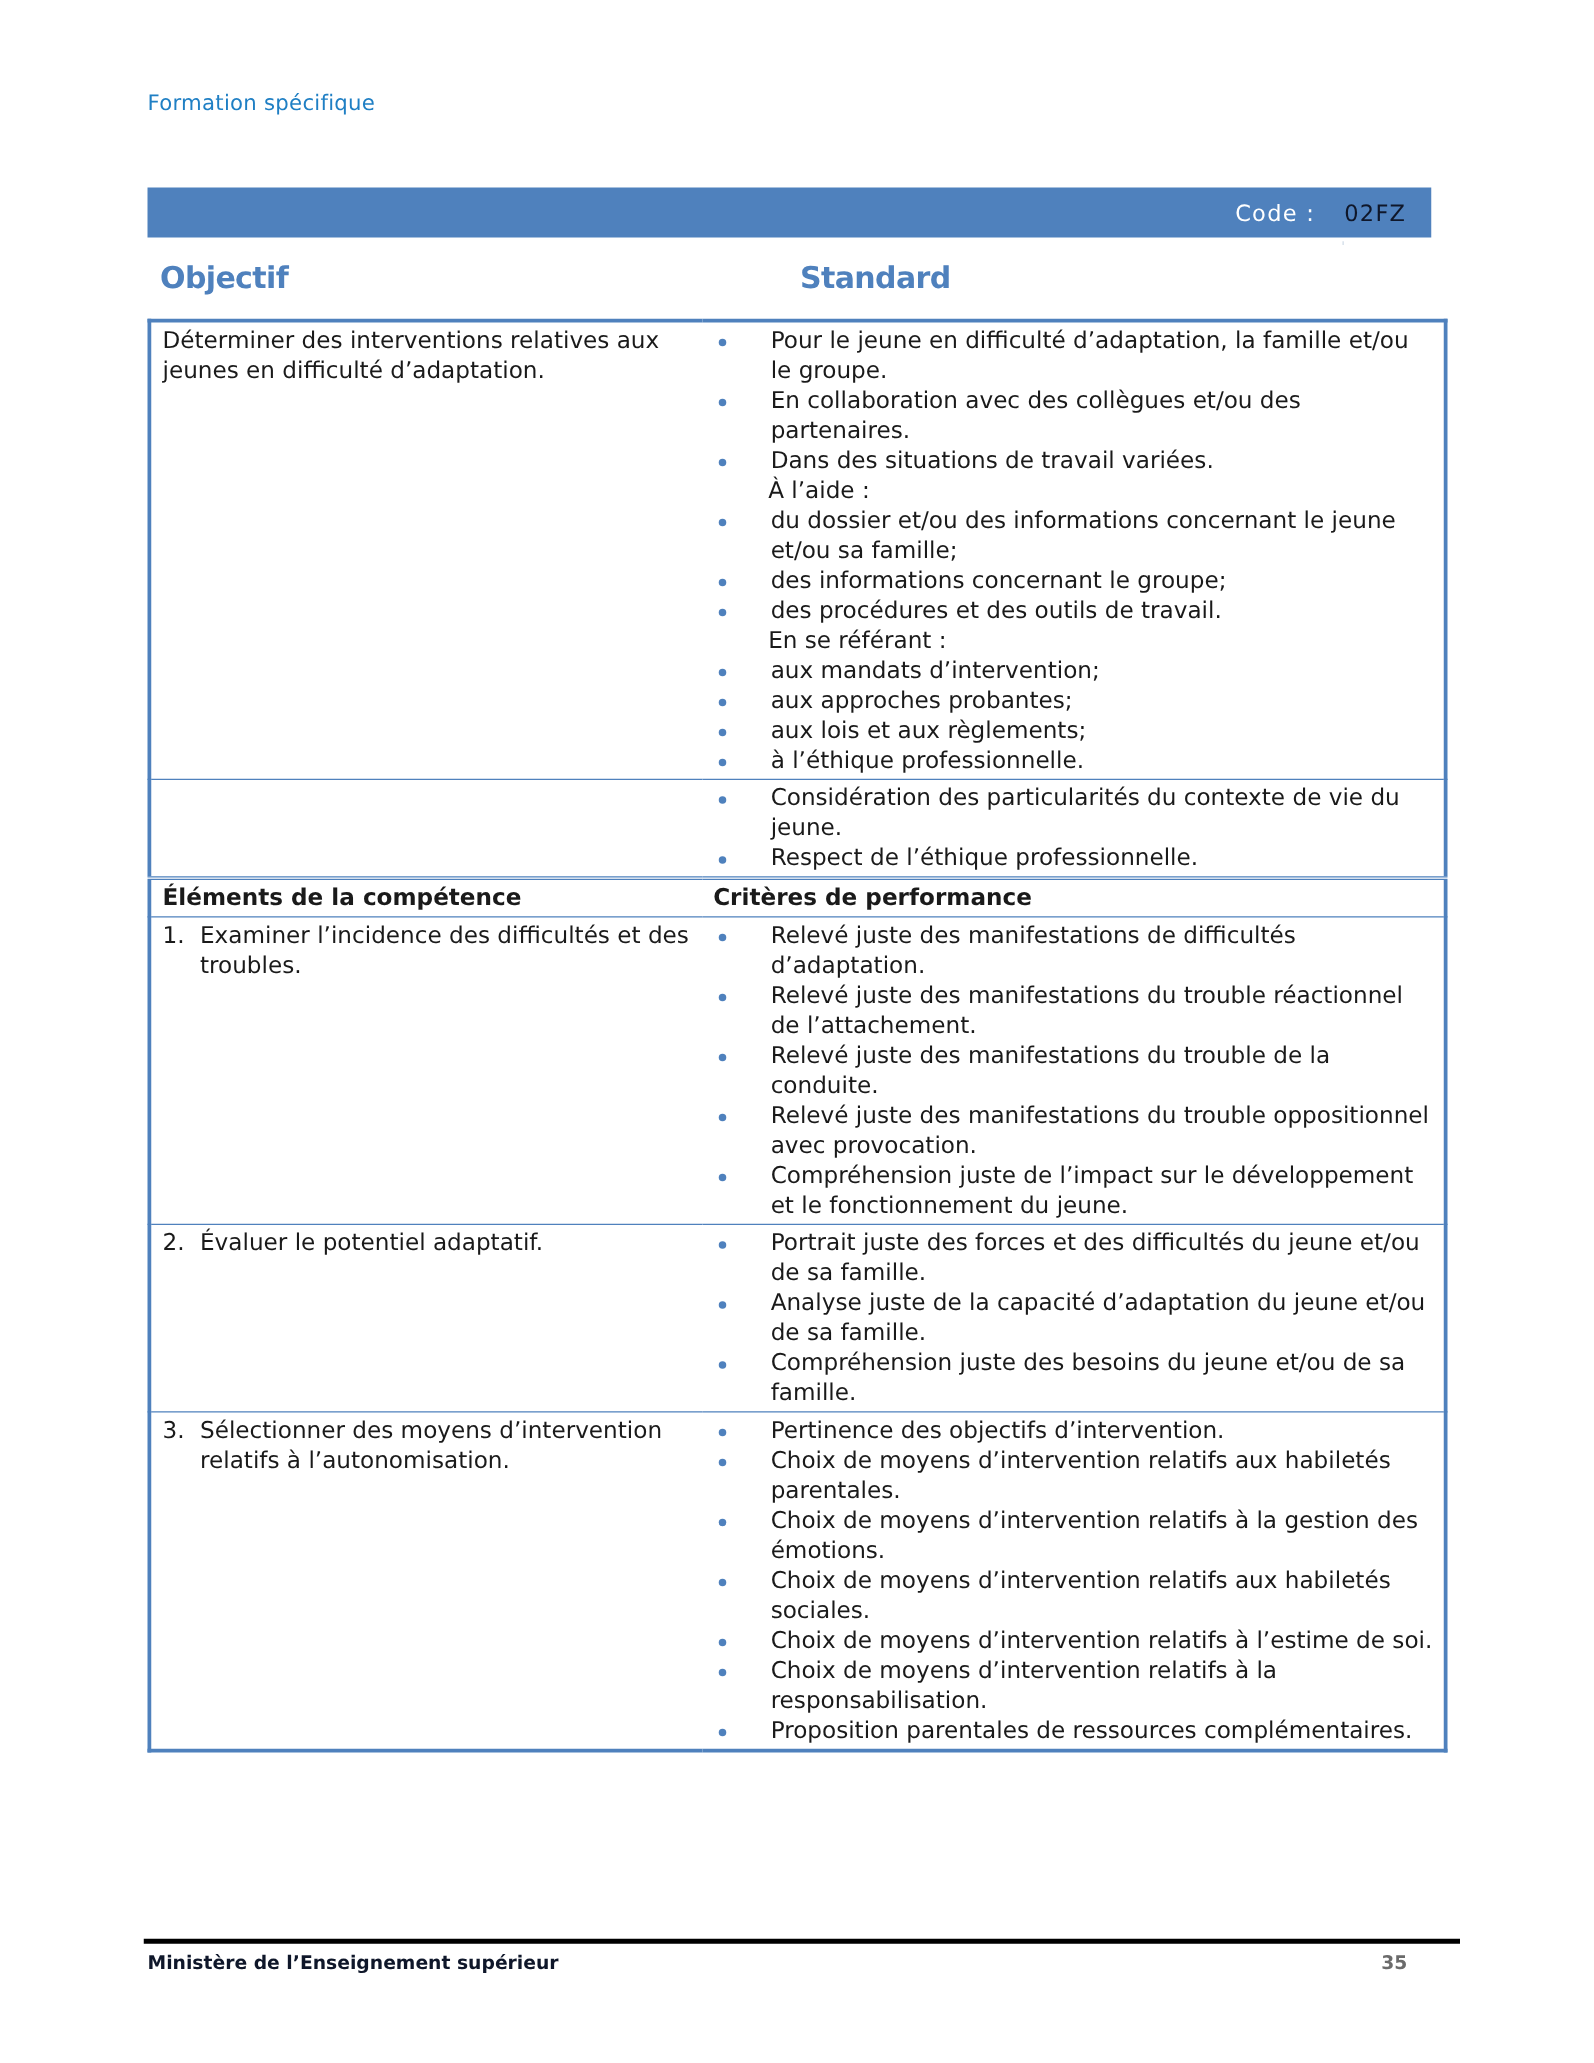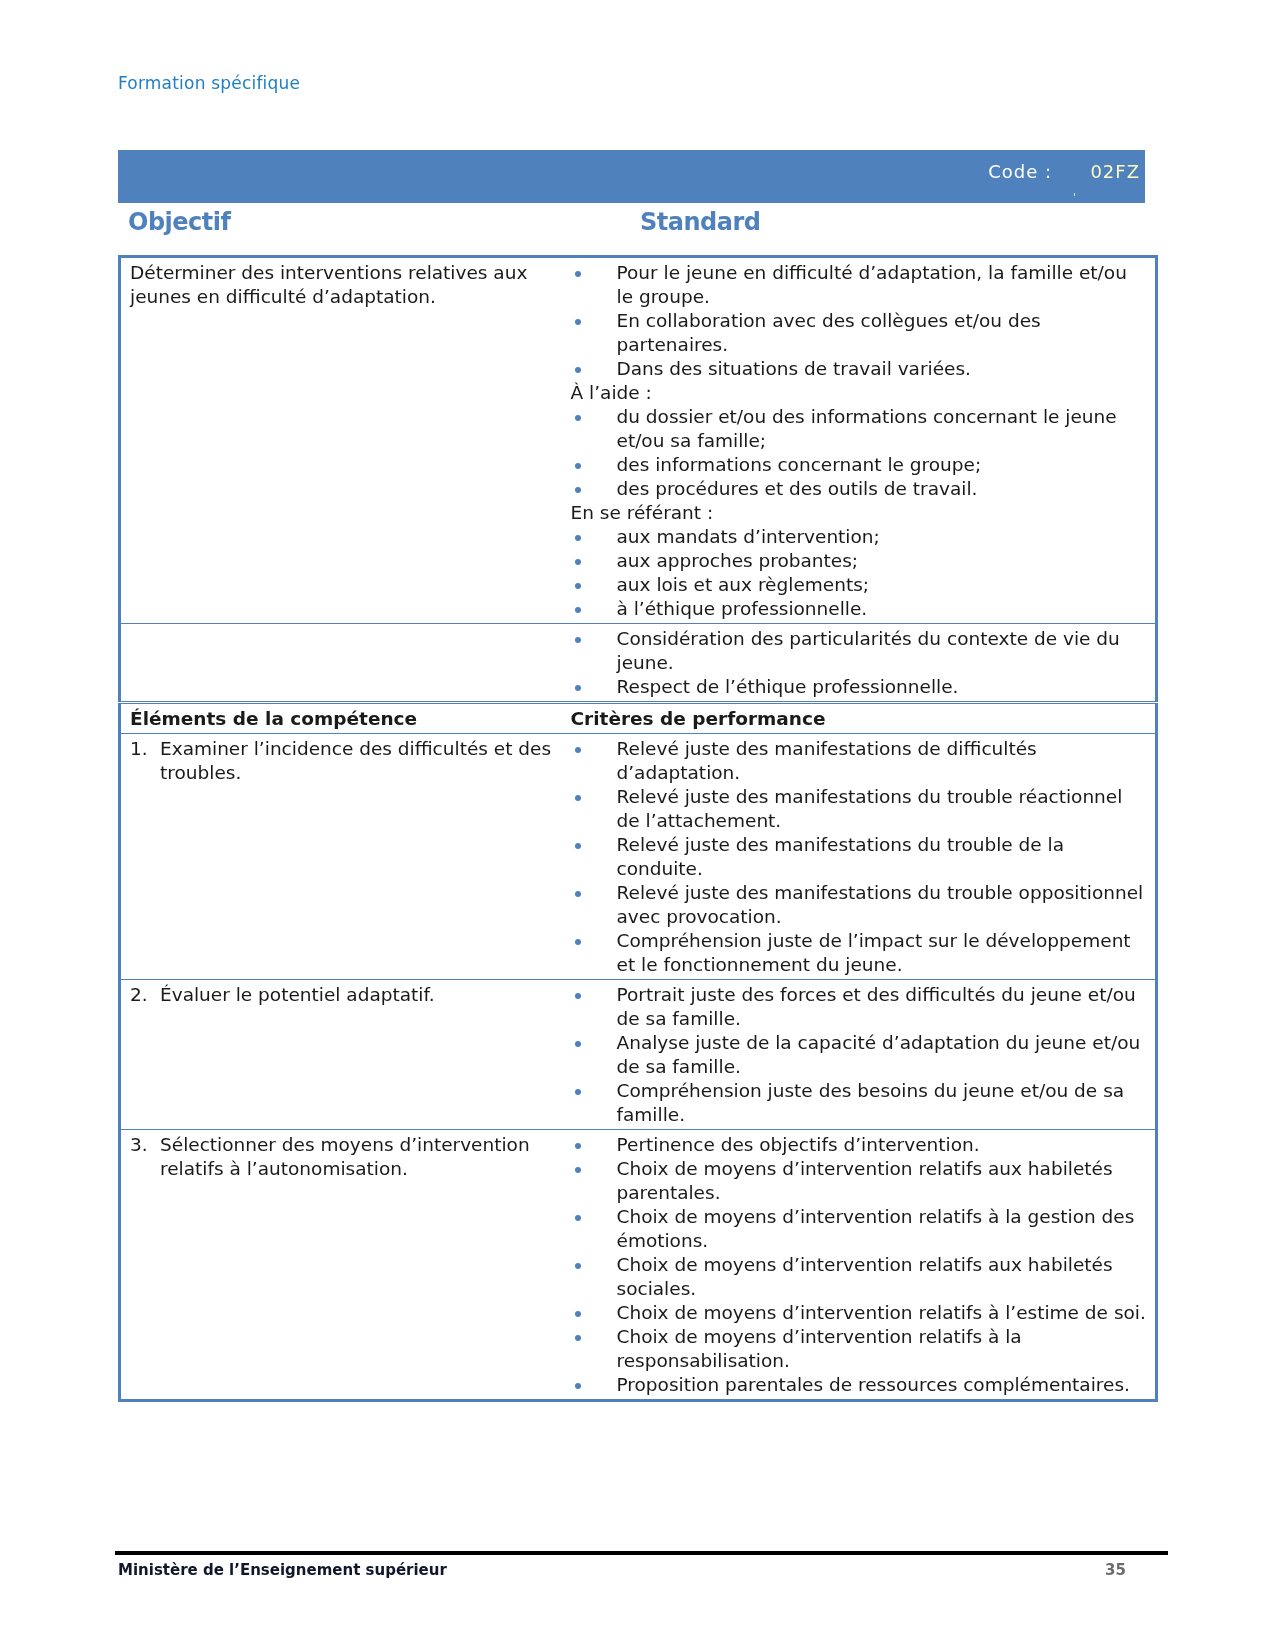--- a/index.html
+++ b/index.html
@@ -1,37 +1,37 @@
 <!DOCTYPE html>
 <html><head>
 <meta charset="utf-8">
 <style>
   html, body { margin: 0; padding: 0; background: #ffffff; }
   body { width: 1275px; height: 1650px; position: relative; overflow: hidden;
          font-family: "DejaVu Sans", sans-serif; color: #1a1a1a; }
   .header-title { position: absolute; left: 118px; top: 73px; font-size: 17px; color: #1f7fc4; letter-spacing: 0.2px; }
-  .code-bar { position: absolute; left: 118px; top: 150px; width: 1027px; height: 53px; background: #4f81bd; }
+  .code-bar { position: absolute; left: 118px; top: 150px; width: 1027px; height: 40px; background: #4f81bd; }
   .code-label { position: absolute; right: 93px; top: 11px; font-size: 18px; color: #ffffff; letter-spacing: 1px; }
-  .code-value { position: absolute; right: 5px; top: 11px; font-size: 18px; color: #fef9c3; letter-spacing: 1px; }
+  .code-value { position: absolute; right: 20px; top: 11px; font-size: 18px; color: #0f172a; letter-spacing: 1px; }
   .code-sep { position: absolute; right: 70px; top: 43px; width: 1px; height: 3px; background: #d0dbe8; }
   .col-head { position: absolute; top: 208px; font-size: 24px; font-weight: bold; color: #4f81bd; letter-spacing: -0.5px; }
   .col-head.obj { left: 128px; }
   .col-head.std { left: 640px; }
 
   table.comp { position: absolute; left: 118px; top: 255px; width: 1037px; border-collapse: collapse;
                border: 3px solid #4f81bd; font-size: 18.5px; line-height: 24px; table-layout: fixed; }
   table.comp td { border-top: 1px solid #4f81bd; vertical-align: top; padding: 3px 8px 2px 9px; }
   table.comp col.c1 { width: 442px; }
   table.comp col.c2 { width: 595px; }
   td.h { font-weight: bold; }
   tr.double td { border-top: 3px double #4f81bd; }
   ul.b { list-style: none; margin: 0; padding: 0; }
   ul.b li { position: relative; padding-left: 46px; }
   ul.b li::before { content: ""; position: absolute; left: 4px; top: 10px; width: 6px; height: 6px; border-radius: 50%; background: #4f81bd; }
-  .intro { display: block; }
+  .intro { display: block; margin-left: 44px; }
   .elem { position: relative; padding-left: 30px; }
   .elem .num { position: absolute; left: 0; top: 0; }
 
   .footer-line { position: absolute; left: 115px; top: 1551px; width: 1053px; height: 4px; background: #000000; }
   .footer-left { position: absolute; left: 118px; top: 1561px; font-size: 15px; font-weight: bold; color: #0f172a; }
   .footer-right { position: absolute; left: 1105px; top: 1561px; font-size: 15px; font-weight: bold; color: #6b6b6b; }
 </style>
 </head>
 <body>
 

